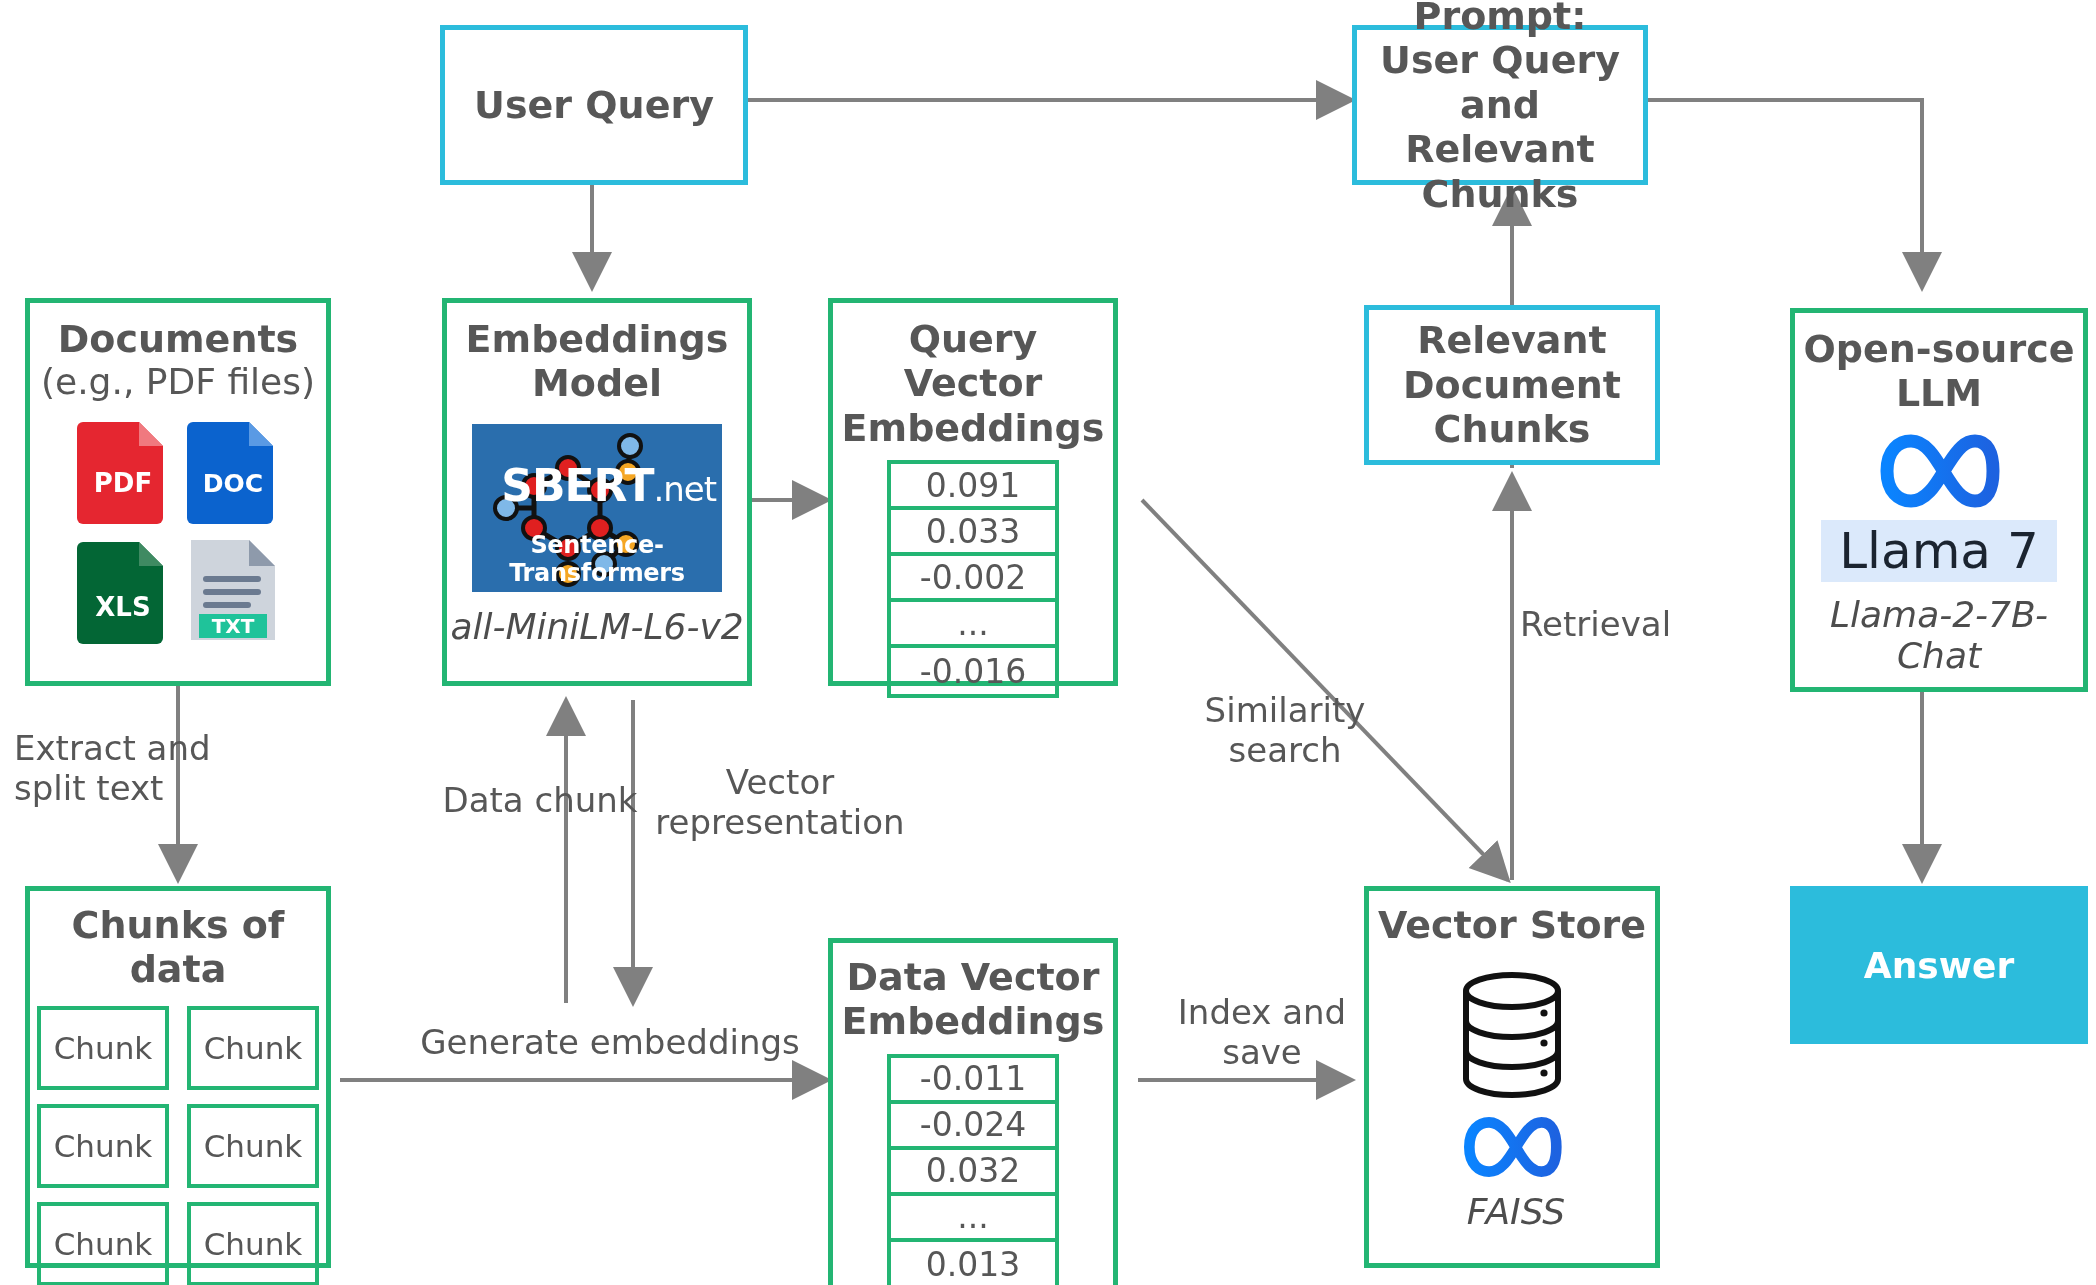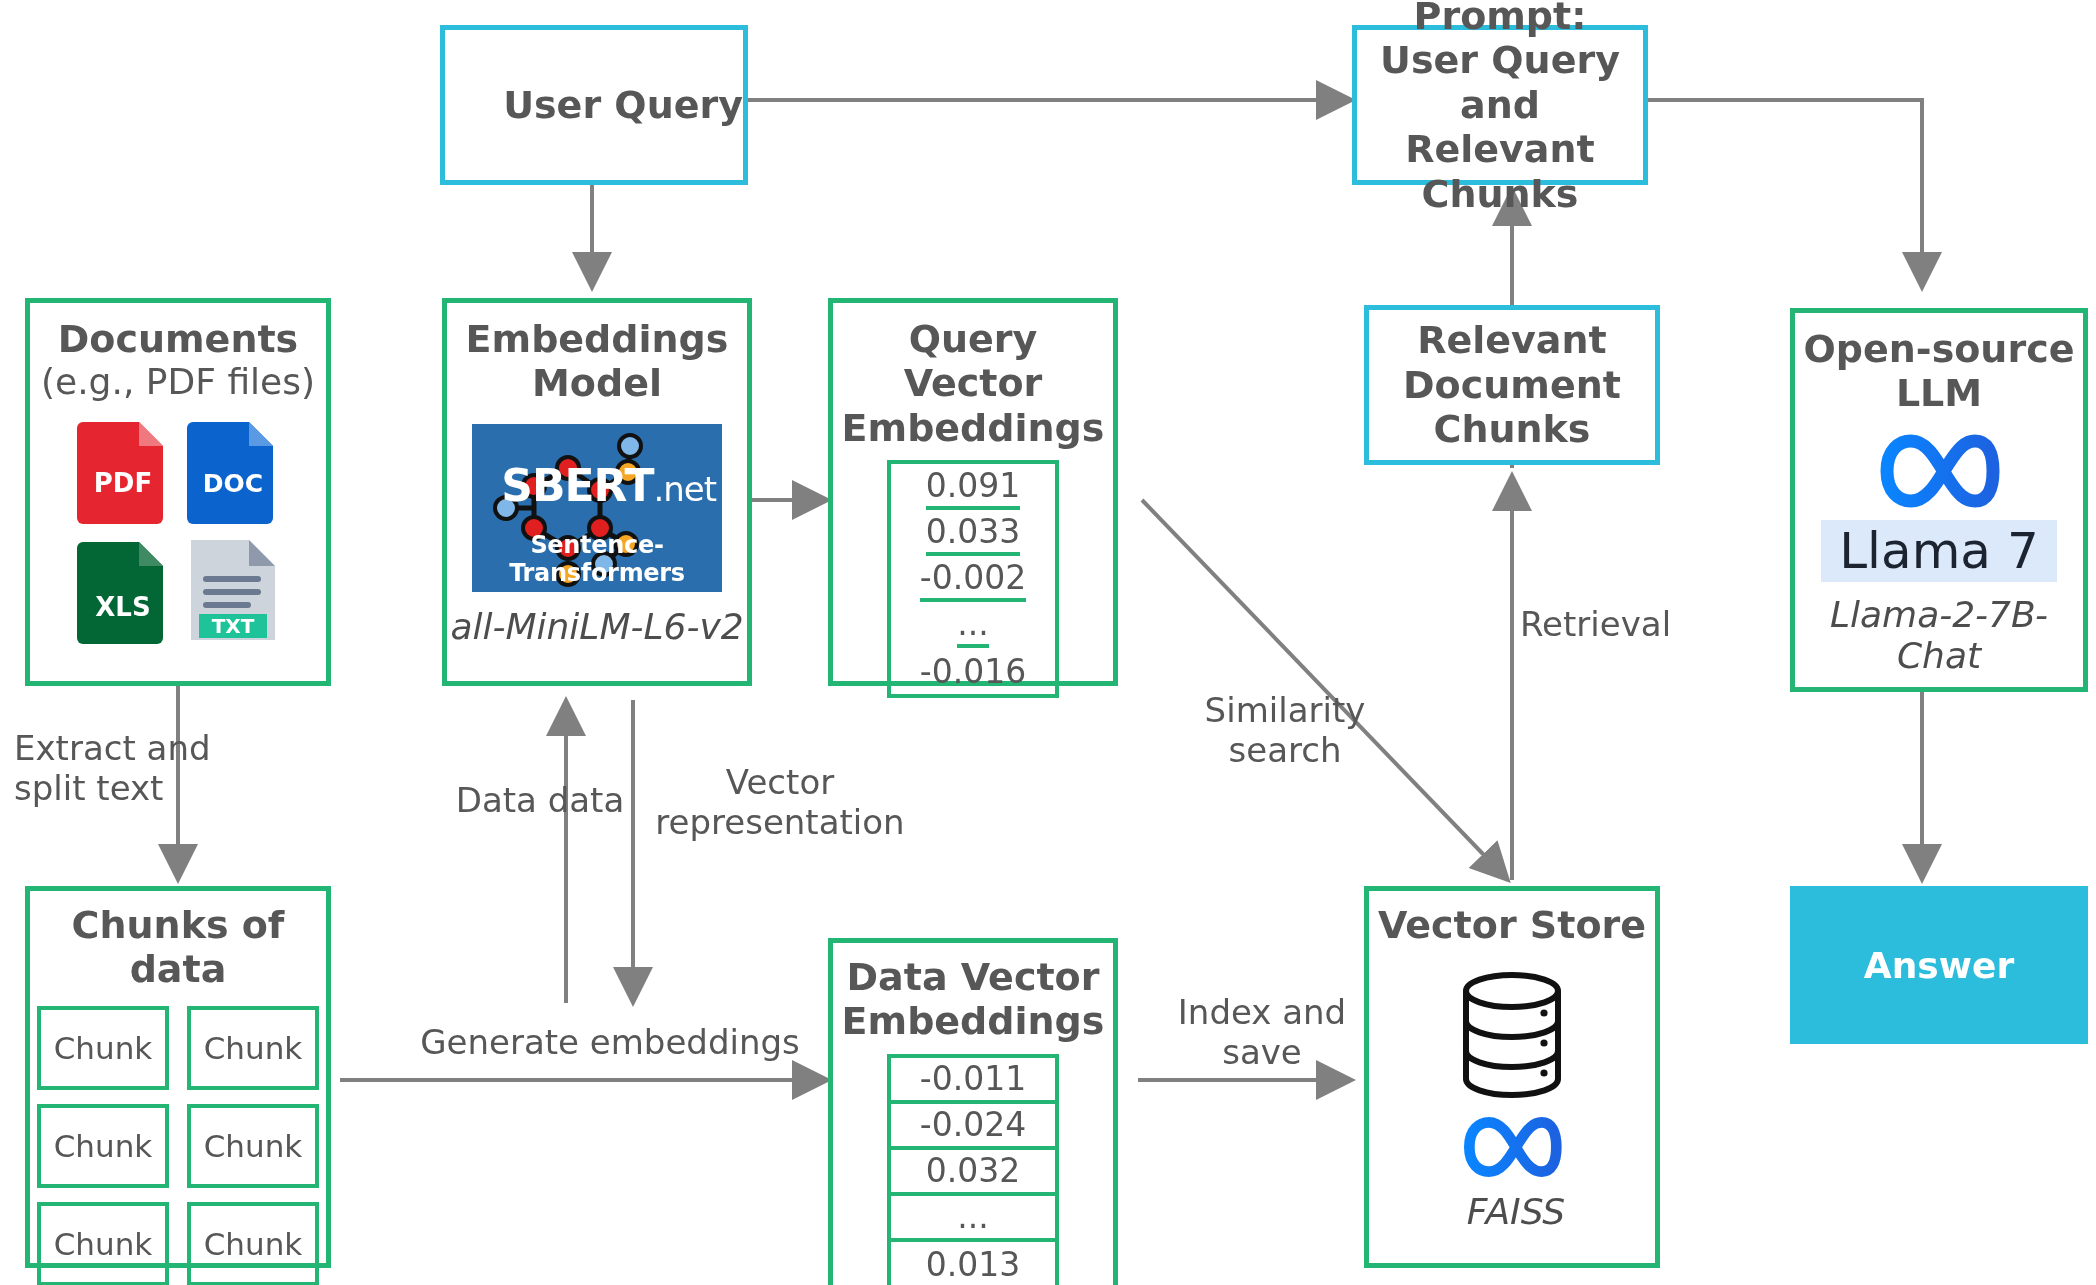--- a/index.html
+++ b/index.html
@@ -3,21 +3,21 @@
 <meta charset="utf-8">
 <style>
   html,body{margin:0;padding:0;background:#ffffff;}
   body{font-family:"DejaVu Sans","Liberation Sans",sans-serif;}
   #stage{position:relative;width:2096px;height:1285px;background:#fff;overflow:hidden;}
 
   
   .node{position:absolute;box-sizing:border-box;background:#fff;
         display:flex;flex-direction:column;align-items:center;}
   .node.green{border:5px solid #23b573;}
-  .node.cyan{border:5px solid #2cbcdc;align-items:flex-end;}
+  .node.cyan{border:5px solid #2cbcdc;}
   .node.filled{border:none;background:#2cbcdc;justify-content:center;}
 
   .title{font-weight:bold;color:#575757;text-align:center;line-height:1.17;}
   .t38{font-size:38px;}
   .sub{font-weight:normal;color:#575757;font-size:36px;text-align:center;line-height:1.17;}
   .caption{font-style:italic;color:#4d4d4d;font-size:36px;text-align:center;}
   .centered{justify-content:center;}
   .answer-label{color:#ffffff;font-size:36px;font-weight:bold;}
 
   
@@ -167,21 +167,21 @@
         </g>
       </svg>
       <div class="bn"><span>SBERT</span><span style="font-weight:400;font-size:34px;">.net</span></div>
       <div class="st">Sentence-Transformers</div>
     </div>
     <div class="caption" style="margin-top:14px;">all-MiniLM-L6-v2</div>
   </div>
 
   <div class="node green" style="left:828px;top:298px;width:290px;height:388px;padding-top:14px;">
     <div class="title t38">Query Vector Embeddings</div>
-    <div class="vecstack" id="qv-stack" style="margin-top:10px;align-items:center;">
+    <div class="vecstack" id="qv-stack" style="margin-top:10px;">
         <div class="cell">0.091</div>
         <div class="cell">0.033</div>
         <div class="cell">-0.002</div>
         <div class="cell">...</div>
         <div class="cell">-0.016</div>
       </div>
   </div>
 
   <div class="node cyan centered" style="left:1364px;top:305px;width:296px;height:160px;padding:0 8px;">
     <div class="title t38">Relevant Document Chunks</div>
@@ -258,21 +258,21 @@
     <div class="caption" style="margin-top:8px;margin-left:8px;">FAISS</div>
   </div>
 
   <div class="node filled" style="left:1790px;top:886px;width:298px;height:158px;">
     <div class="answer-label">Answer</div>
   </div>
 
   <div class="elabel left" style="left:14px;top:728px;width:230px;">Extract and
 split text</div>
 
-  <div class="elabel" style="left:390px;top:780px;width:300px;">Data data</div>
+  <div class="elabel" style="left:390px;top:780px;width:300px;">Data chunk</div>
 
   <div class="elabel" style="left:640px;top:762px;width:280px;">Vector
 representation</div>
 
   <div class="elabel" style="left:390px;top:1022px;width:440px;">Generate embeddings</div>
 
   <div class="elabel" style="left:1152px;top:992px;width:220px;">Index and
 save</div>
 
   <div class="elabel" style="left:1160px;top:690px;width:250px;">Similarity

